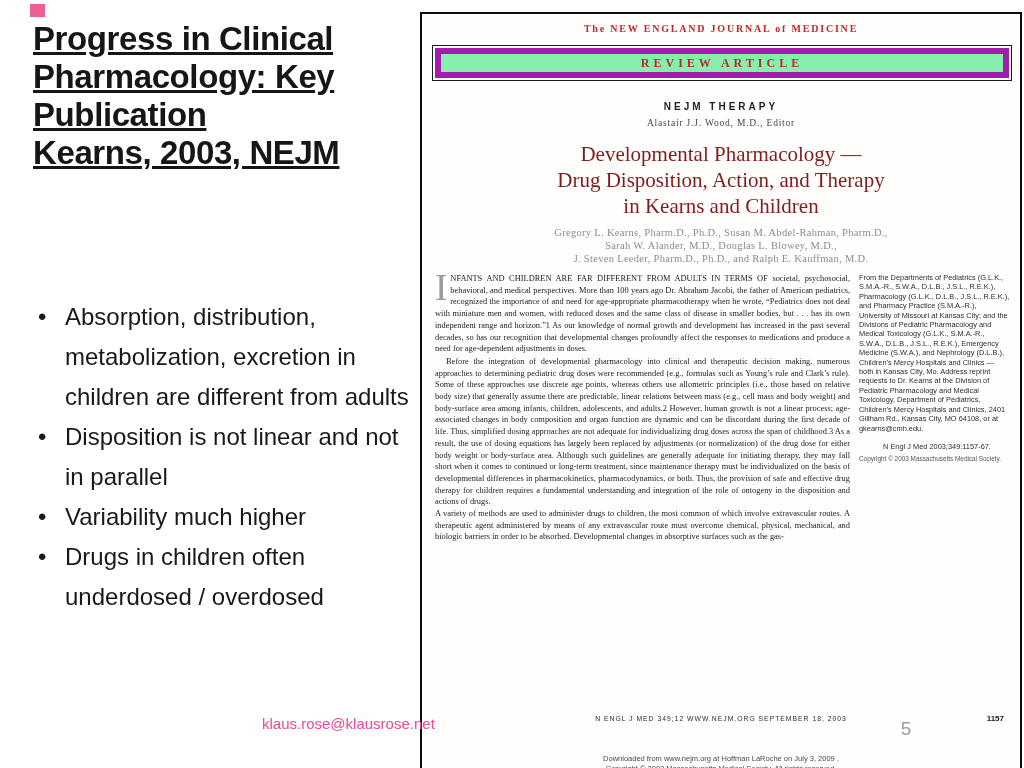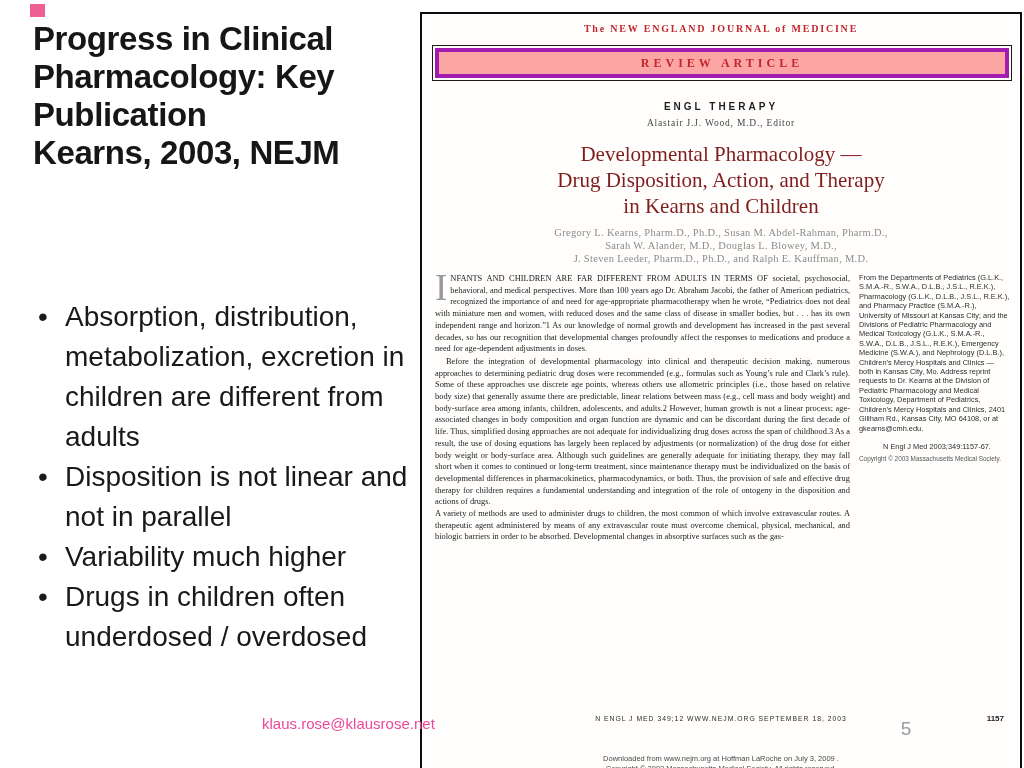--- a/index.html
+++ b/index.html
@@ -5,34 +5,34 @@
   * { margin:0; padding:0; box-sizing:border-box; }
   html,body { background:#888; }
   .slide {
     position:relative; width:1024px; height:768px; background:#ffffff;
     overflow:hidden; font-family:"Liberation Sans", sans-serif;
   }
   .pink-square { position:absolute; left:30px; top:4px; width:15px; height:13px; background:#ee5f94; }
 
   
   .title-block { position:absolute; left:33px; top:20px; width:372px; color:#161616;
-    font-weight:700; font-size:33px; line-height:38px; letter-spacing:-0.4px; }
+    font-weight:700; font-size:33px; line-height:38px; letter-spacing:-0.4px;text-decoration:underline; }
   .bullet-list { position:absolute; left:36px; top:297px; width:384px; list-style:none;
-    color:#191919; font-size:28px; line-height:40px; }
+    color:#191919; font-size:24px; line-height:40px; }
   .bullet-list li { position:relative; padding-left:29px; }
   .bullet-list li::before { content:"\2022"; position:absolute; left:2px; top:0; }
 
   
   .journal { position:absolute; left:420px; top:12px; width:602px; height:766px;
     background:#fffefd; border:2px solid #0d0d0d; border-bottom-width:4px;text-decoration:underline; }
   .j-abs { position:absolute; }
   .masthead { left:0; right:0; top:9px; text-align:center; color:#c0272d;
     font-family:"Liberation Serif", serif; font-weight:700; font-size:10px; letter-spacing:1.8px; }
-  .review-box { left:13px; right:11px; top:34px; height:30px; background:#fca5a5;
-    border:4px solid #a21caf; outline:1px solid #1a1a1a; outline-offset:2px;
+  .review-box { left:13px; right:11px; top:34px; height:30px; background:#86efac;
+    border:6px solid #a21caf; outline:1px solid #1a1a1a; outline-offset:2px;
     display:flex; align-items:center; justify-content:center; }
   .review-box span { color:#c0272d; font-family:"Liberation Serif", serif; font-weight:700;
     font-size:12px; letter-spacing:4px; }
   .drug-therapy { left:0; right:0; top:87px; text-align:center; color:#1f1f1f;
     font-weight:700; font-size:10px; letter-spacing:3px; }
   .editor-line { left:0; right:0; top:104px; text-align:center; color:#464646;
     font-family:"Liberation Serif", serif; font-size:9.5px; letter-spacing:0.8px; }
   .article-title { left:0; right:0; top:127px; text-align:center; color:#7f1d1d;
     font-family:"Liberation Serif", serif; font-size:21px; line-height:26px; }
   .authors { left:0; right:0; top:212px; text-align:center; color:#8b8b8b;
@@ -82,21 +82,21 @@
   </ul>
 
   <div class="journal">
 
     <div class="j-abs masthead">The NEW ENGLAND JOURNAL of MEDICINE</div>
 
     <div class="j-abs review-box">
       <span>REVIEW ARTICLE</span>
     </div>
 
-    <div class="j-abs drug-therapy">ENGL THERAPY</div>
+    <div class="j-abs drug-therapy">NEJM THERAPY</div>
     <div class="j-abs editor-line">Alastair J.J. Wood, M.D., Editor</div>
 
     <div class="j-abs article-title">
       <div>Developmental Pharmacology —</div>
       <div>Drug Disposition, Action, and Therapy</div>
       <div>in Kearns and Children</div>
     </div>
 
     <div class="j-abs authors">
       <div>Gregory L. Kearns, Pharm.D., Ph.D., Susan M. Abdel-Rahman, Pharm.D.,</div>

